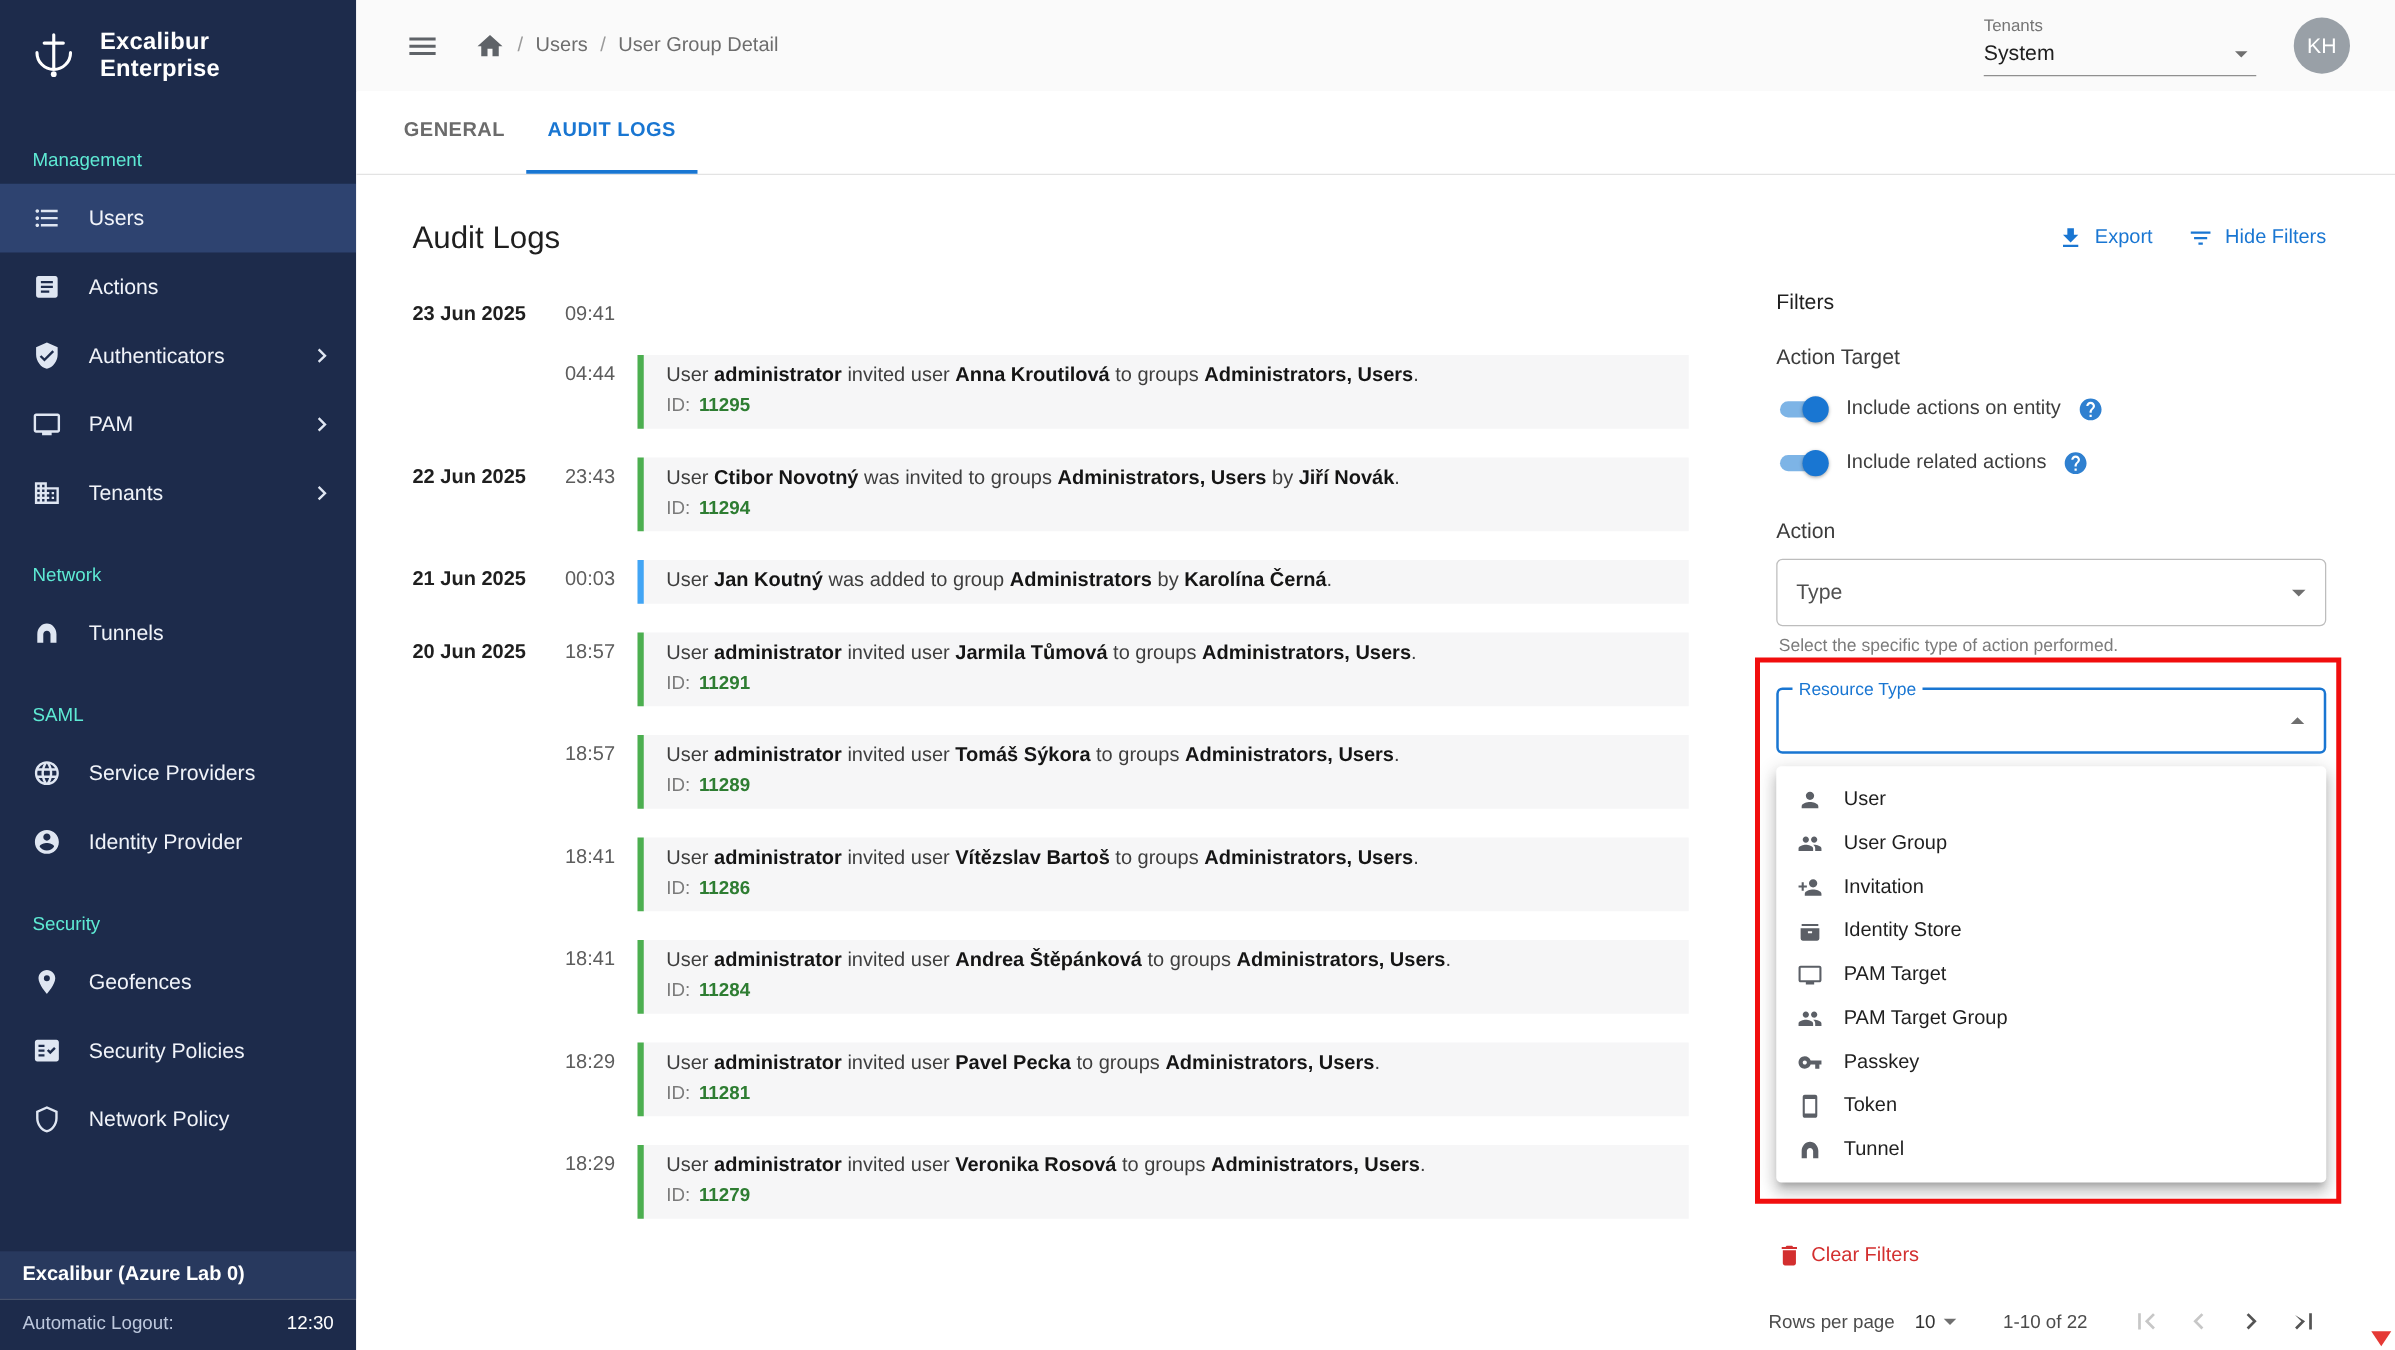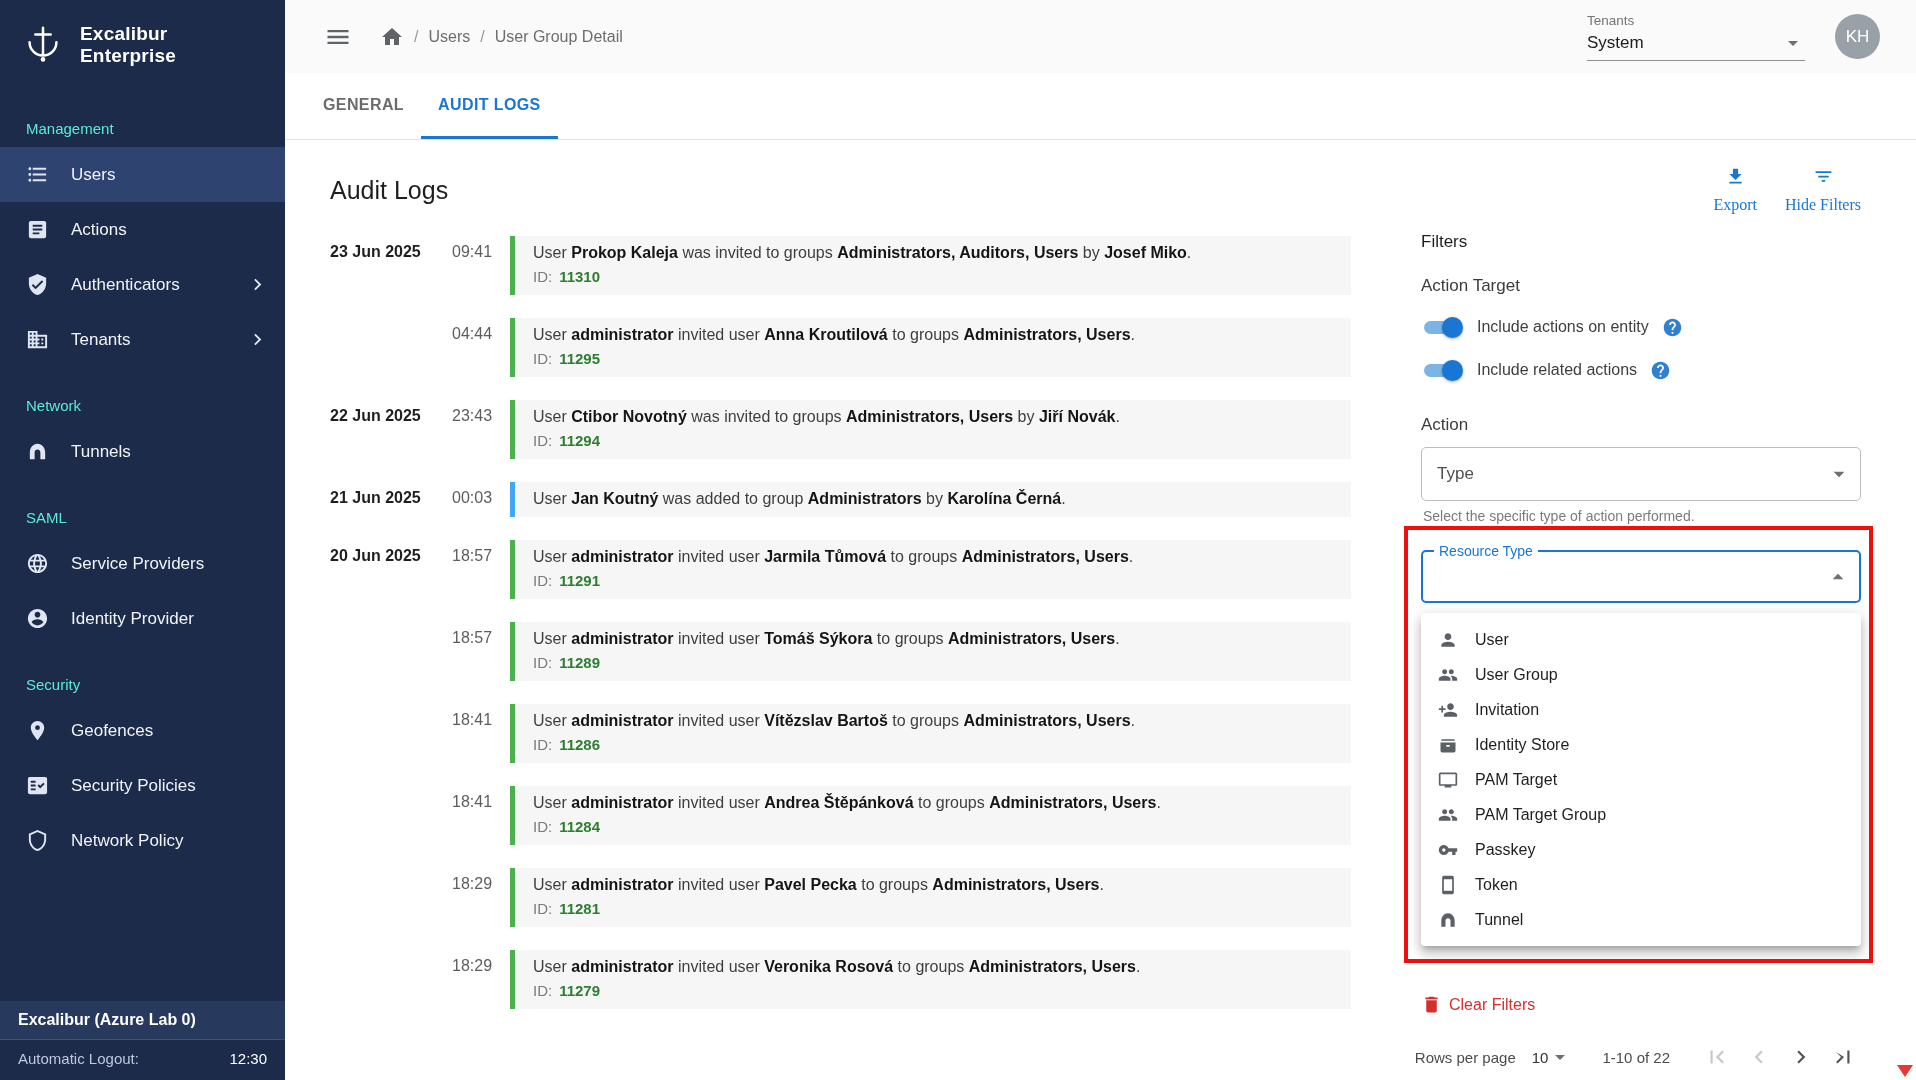--- a/index.html
+++ b/index.html
@@ -46,21 +46,21 @@
   
   .tabs { height:67px; flex:none; background:#fff; border-bottom:1px solid #e3e3e3; display:flex; padding-left:21px; }
   .tab { padding:0 17px; display:flex; align-items:center; font-size:16px; font-weight:600; letter-spacing:.4px; color:#6b6b6b; border-bottom:3px solid transparent; cursor:pointer; }
   .tab.active { color:var(--accent,#1976d2); border-bottom-color:var(--accent,#1976d2); }
 
   
   .content { flex:1; position:relative; padding:30px 55px 0 45px; background:#fff; overflow:hidden; }
   .content-head { display:flex; align-items:center; height:40px; }
   .page-title { margin:0; font-size:25px; font-weight:500; color:#1f1f1f; }
   .head-actions { margin-left:auto; display:flex; gap:28px; }
-  .text-btn { display:flex; align-items:center; gap:9px; background:none; border:none; color:var(--accent,#1976d2); font-size:16px; font-weight:500; font-family:Liberation Serif, serif; cursor:pointer; padding:0;flex-direction:column; }
+  .text-btn { display:flex; align-items:center; gap:9px; background:none; border:none; color:var(--accent,#1976d2); font-size:16px; font-weight:500; font-family:Liberation Sans, sans-serif; cursor:pointer; padding:0; }
   .text-btn .icon svg { width:21px; height:21px; }
   .content-body { display:flex; align-items:flex-start; }
 
   
   .log-list { width:1021px; flex:none; display:flex; flex-direction:column; gap:23px; padding-top:26px; }
   .log-row { display:flex; }
   .log-date { width:122px; flex:none; font-size:16px; font-weight:700; color:#1f1f1f; padding-top:7px; }
   .log-time { width:58px; flex:none; font-size:16px; color:#5d5d5d; padding-top:7px; }
   .log-card { flex:1; background:#f6f6f7; border-left:5px solid var(--green,#4caf50); padding:5px 18px 6px; cursor:pointer; }
   .log-card.blue { border-left-color:var(--blue,#42a5f5); }
@@ -156,20 +156,33 @@
           <span class="nav-label">Authenticators</span>
           <span class="icon chev">
             <svg viewBox="0 0 24 24" fill="currentColor" width="24" height="24">
               <path d="M10 6L8.59 7.41 13.17 12l-4.58 4.59L10 18l6-6z"></path>
             </svg>
           </span>
         </div>
         <div class="nav-item">
           <span class="icon">
             <svg viewBox="0 0 24 24" fill="currentColor" width="24" height="24">
+              <path d="M21 3H3c-1.1 0-2 .9-2 2v12c0 1.1.9 2 2 2h5v2h8v-2h5c1.1 0 2-.9 2-2V5c0-1.1-.9-2-2-2zm0 14H3V5h18v12z"></path>
+            </svg>
+          </span>
+          <span class="nav-label">PAM</span>
+          <span class="icon chev">
+            <svg viewBox="0 0 24 24" fill="currentColor" width="24" height="24">
+              <path d="M10 6L8.59 7.41 13.17 12l-4.58 4.59L10 18l6-6z"></path>
+            </svg>
+          </span>
+        </div>
+        <div class="nav-item">
+          <span class="icon">
+            <svg viewBox="0 0 24 24" fill="currentColor" width="24" height="24">
               <path d="M12 7V3H2v18h20V7H12zM6 19H4v-2h2v2zm0-4H4v-2h2v2zm0-4H4V9h2v2zm0-4H4V5h2v2zm4 12H8v-2h2v2zm0-4H8v-2h2v2zm0-4H8V9h2v2zm0-4H8V5h2v2zm10 12h-8v-2h2v-2h-2v-2h2v-2h-2V9h8v10zm-2-8h-2v2h2v-2zm0 4h-2v2h2v-2z"></path>
             </svg>
           </span>
           <span class="nav-label">Tenants</span>
           <span class="icon chev">
             <svg viewBox="0 0 24 24" fill="currentColor" width="24" height="24">
               <path d="M10 6L8.59 7.41 13.17 12l-4.58 4.59L10 18l6-6z"></path>
             </svg>
           </span>
         </div>
@@ -297,24 +310,20 @@
             <span>Hide Filters</span>
           </button>
         </div>
       </div>
 
       <div class="content-body">
         <div class="log-list">
             <div class="log-row">
               <div class="log-date">23 Jun 2025</div>
               <div class="log-time">09:41</div>
-              <div class="log-card">
-                <div class="log-msg"><span>User </span><b>Prokop Kaleja</b><span> was invited to groups </span><b>Administrators, Auditors, Users</b><span> by </span><b>Josef Miko</b><span>.</span></div>
-                <div class="log-id"><span>ID:</span><span class="val">11310</span></div>
-              </div>
             </div>
             <div class="log-row">
               <div class="log-date"></div>
               <div class="log-time">04:44</div>
               <div class="log-card">
                 <div class="log-msg"><span>User </span><b>administrator</b><span> invited user </span><b>Anna Kroutilová</b><span> to groups </span><b>Administrators, Users</b><span>.</span></div>
                 <div class="log-id"><span>ID:</span><span class="val">11295</span></div>
               </div>
             </div>
             <div class="log-row">

